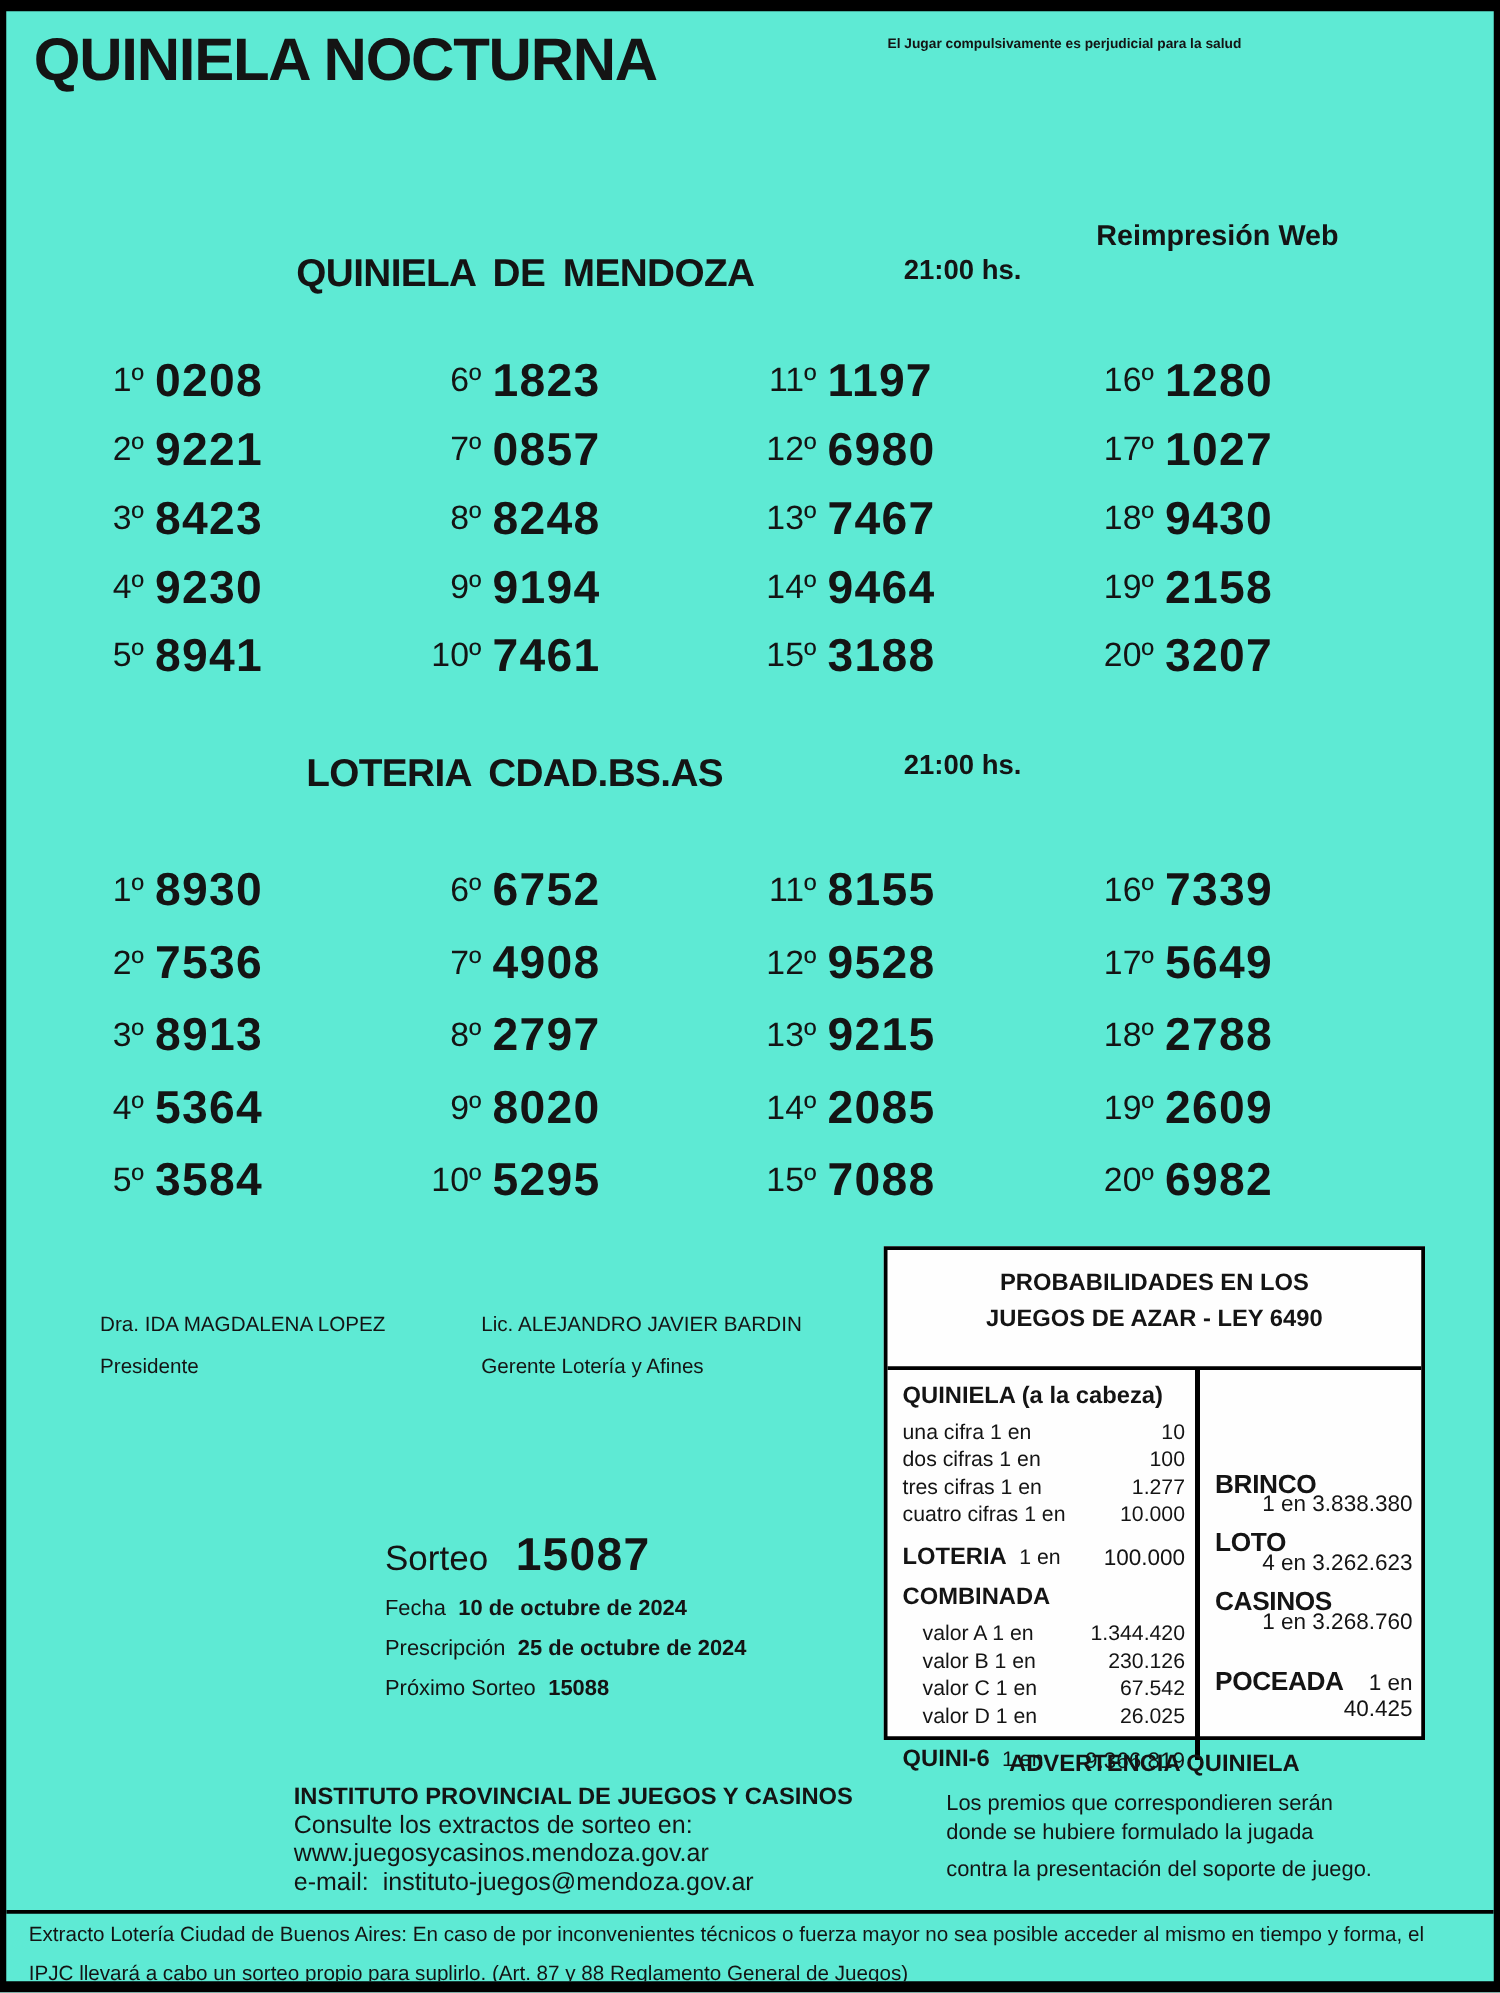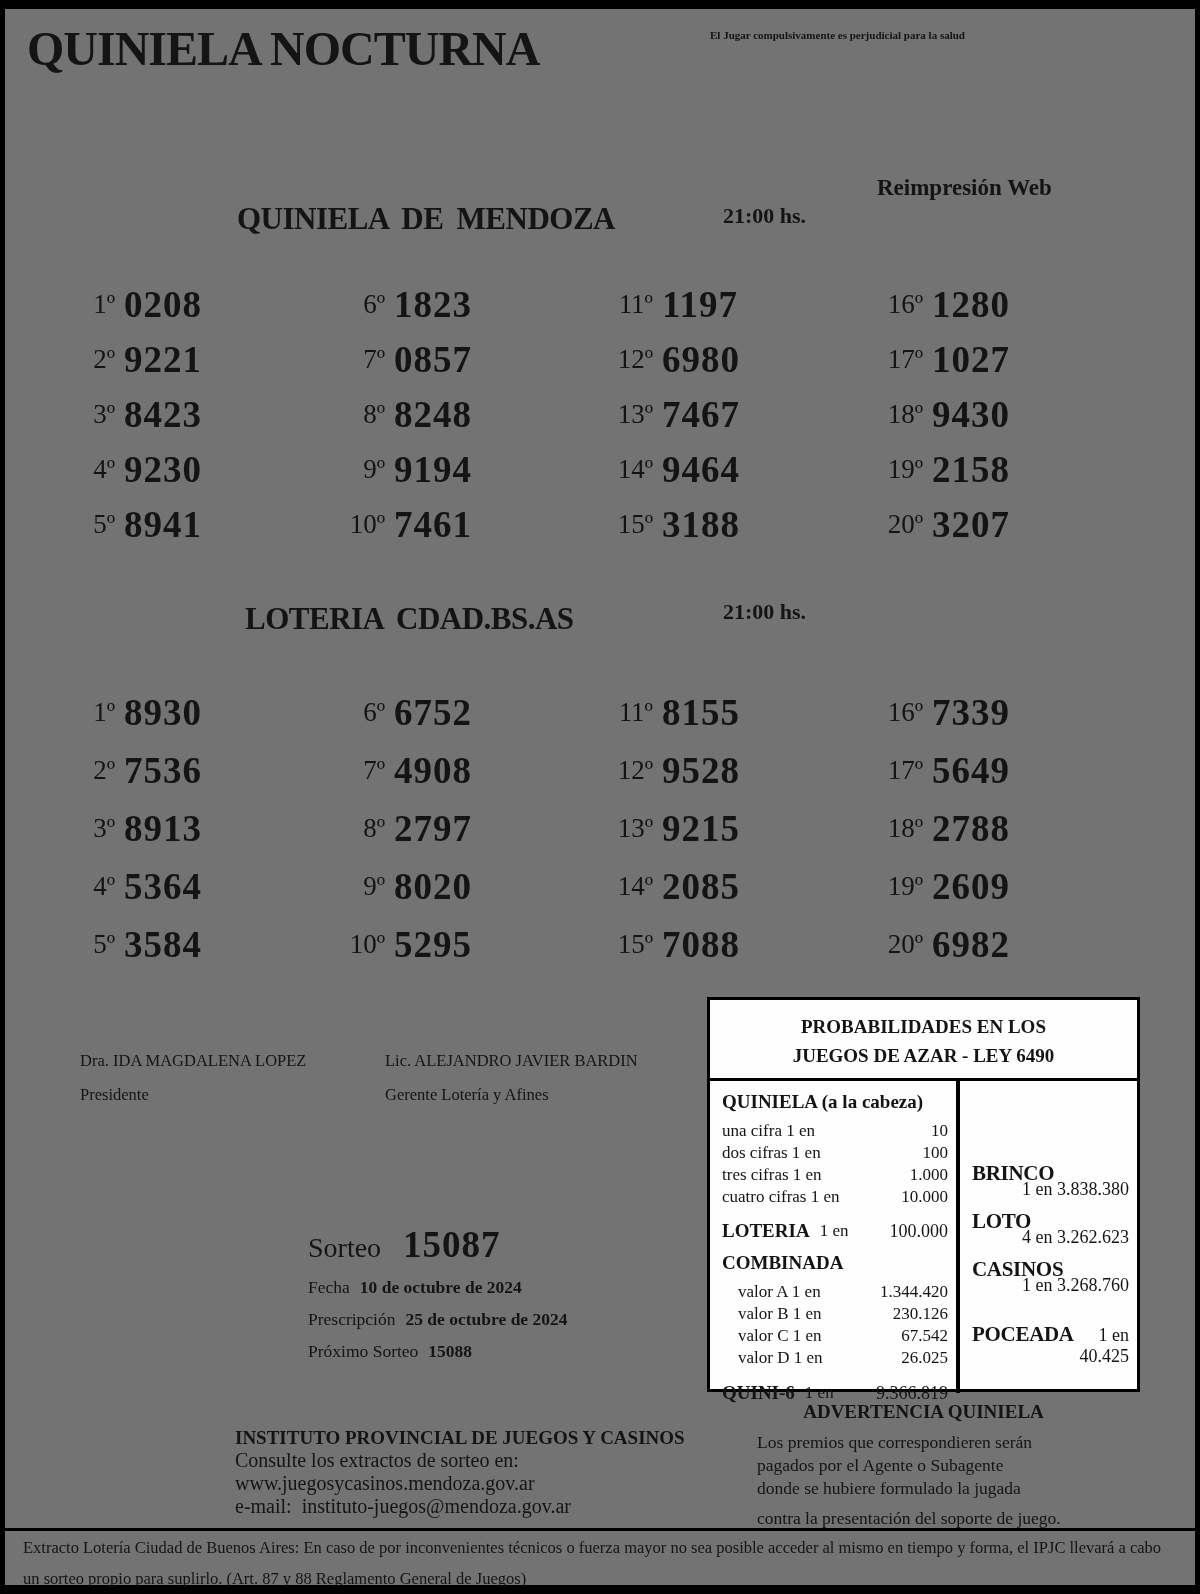--- a/index.html
+++ b/index.html
@@ -1,20 +1,20 @@
 <!DOCTYPE html>
 <html><head>
 <meta charset="utf-8">
 <style>
   html,body { margin:0; padding:0; background:#e8e8e8; }
   .page {
-    position:relative; width:1200px; height:1594px; background:#737373;
+    position:relative; width:1200px; height:1594px; background:#5eead4;
     box-sizing:border-box;
     border:5px solid #000; border-top-width:9px; border-bottom-width:9px;
-    font-family:Liberation Serif, serif; color:#141414;
+    font-family:Liberation Sans, sans-serif; color:#141414;
     overflow:hidden; margin:0 auto;
   }
   .abs { position:absolute; }
 
   .main-title { left:22px; top:12px; font-size:48px; font-weight:bold; letter-spacing:-1px; }
   .health-warning { left:705px; top:20px; width:460px; font-size:11px; font-weight:bold; }
 
   .sec-title { font-size:31px; font-weight:bold; word-spacing:6px; letter-spacing:-0.5px; }
   .sec-time  { font-size:22px; font-weight:bold; }
   .reprint   { left:872px; top:166px; font-size:23px; font-weight:bold; }
@@ -25,21 +25,21 @@
     grid-auto-flow:column;
   }
   .grid.mendoza { top:268px; grid-template-rows:repeat(5,55px); }
   .grid.bsas    { top:674px; grid-template-rows:repeat(5,58px); }
   .cell { display:flex; align-items:center; }
   .pos { width:50px; text-align:right; font-size:27px; margin-right:9px; flex:0 0 50px; }
   .num { font-size:37px; font-weight:bold; letter-spacing:1px; }
 
   
   .prob-box { left:702px; top:988px; width:433px; height:395px; border:3px solid #000; box-sizing:border-box; background:#fefefe; }
-  .prob-title { border-bottom:3px solid #000; text-align:center; font-weight:bold; font-size:19px; line-height:1.55; padding:12px 4px 7px; }
+  .prob-title { border-bottom:3px solid #000; text-align:center; font-weight:bold; font-size:19px; line-height:1.55; padding:12px 4px 22px; }
   .prob-body { display:flex; height:calc(100% - 77px); }
   .prob-left { flex:0 0 250px; border-right:4px solid #000; padding:8px 8px 0 12px; box-sizing:border-box; }
   .prob-right { flex:1; padding:80px 8px 0 12px; box-sizing:border-box; }
   .ph { font-weight:bold; font-size:19px; margin:2px 0 7px; }
   .prow { display:flex; font-size:17px; line-height:22px; }
   .prow .lbl { }
   .prow .val { margin-left:auto; text-align:right; }
   .prow.indent { padding-left:16px; }
   .prow.big { font-size:18px; margin-top:12px; }
   .prow.big .lbl { font-weight:bold; font-size:19px; }
@@ -282,21 +282,21 @@
         <div class="prow">
             <span class="lbl">una cifra  1 en</span>
             <span class="val">10</span>
           </div>
         <div class="prow">
             <span class="lbl">dos cifras 1 en</span>
             <span class="val">100</span>
           </div>
         <div class="prow">
             <span class="lbl">tres cifras 1 en</span>
-            <span class="val">1.000</span>
+            <span class="val">1.277</span>
           </div>
         <div class="prow">
             <span class="lbl">cuatro cifras 1 en</span>
             <span class="val">10.000</span>
           </div>
         <div class="prow big">
             <span class="lbl">LOTERIA</span>
             <span class="mid">1 en</span>
             <span class="val">100.000</span>
           </div>
@@ -341,21 +341,20 @@
       <span class="sn">15087</span>
     </div>
     <div class="draw-row"><span>Fecha</span><span class="dv">10 de octubre de 2024</span></div>
     <div class="draw-row"><span>Prescripción</span><span class="dv">25 de octubre de 2024</span></div>
     <div class="draw-row"><span>Próximo Sorteo</span><span class="dv">15088</span></div>
   </div>
 
   <div class="abs advert">
     <div class="advert-title">ADVERTENCIA QUINIELA</div>
     <div class="advert-line">Los premios que correspondieren serán</div>
-    <div class="advert-line">pagados por el Agente o Subagente</div>
     <div class="advert-line">donde se hubiere formulado la jugada</div>
     <div class="advert-line last">contra la presentación del soporte de juego.</div>
   </div>
 
   <div class="abs inst">
     <div class="inst-name">INSTITUTO PROVINCIAL DE JUEGOS Y CASINOS</div>
     <div class="inst-line">Consulte los extractos de sorteo en:</div>
     <div class="inst-line">www.juegosycasinos.mendoza.gov.ar</div>
     <div class="inst-line"><span>e-mail:</span>&nbsp;&nbsp;<span>instituto-juegos@mendoza.gov.ar</span></div>
   </div>

